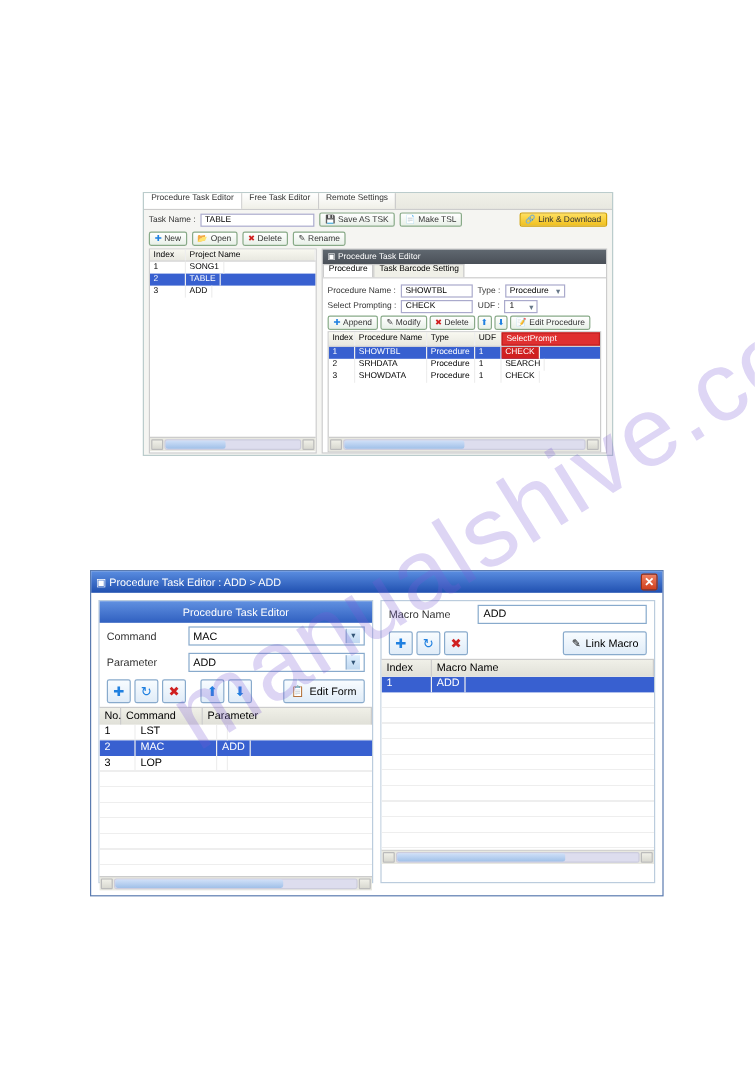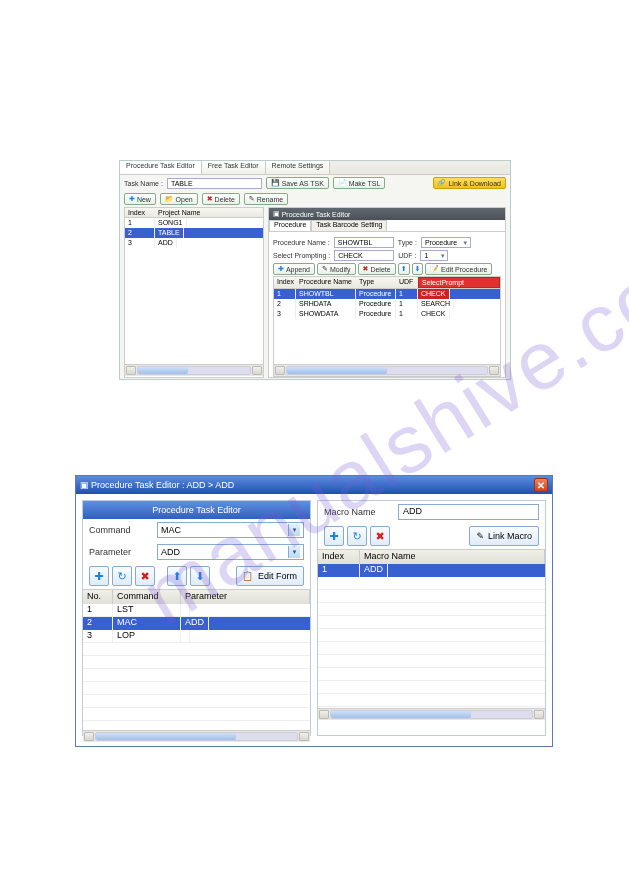--- a/index.html
+++ b/index.html
@@ -275,21 +275,21 @@
             <span style="color:#2080e0">⬇</span>
           </div>
         <div style="flex:1"></div>
         <div class="btn-wide">
             <span>📋</span>
             <span>Edit Form</span>
           </div>
       </div>
       <div class="grid2">
         <div class="ghead">
-          <div style="width:30px">No.</div>
+          <div style="width:18px">No.</div>
           <div style="width:68px">Command</div>
           <div style="flex:1">Parameter</div>
         </div>
         <div class="grid-body">
           <div class="grid-lines"></div>
           <div style="position:relative">
             <div class="grow">
                 <div style="width:30px">1</div>
                 <div style="width:68px">LST</div>
                 <div></div>

